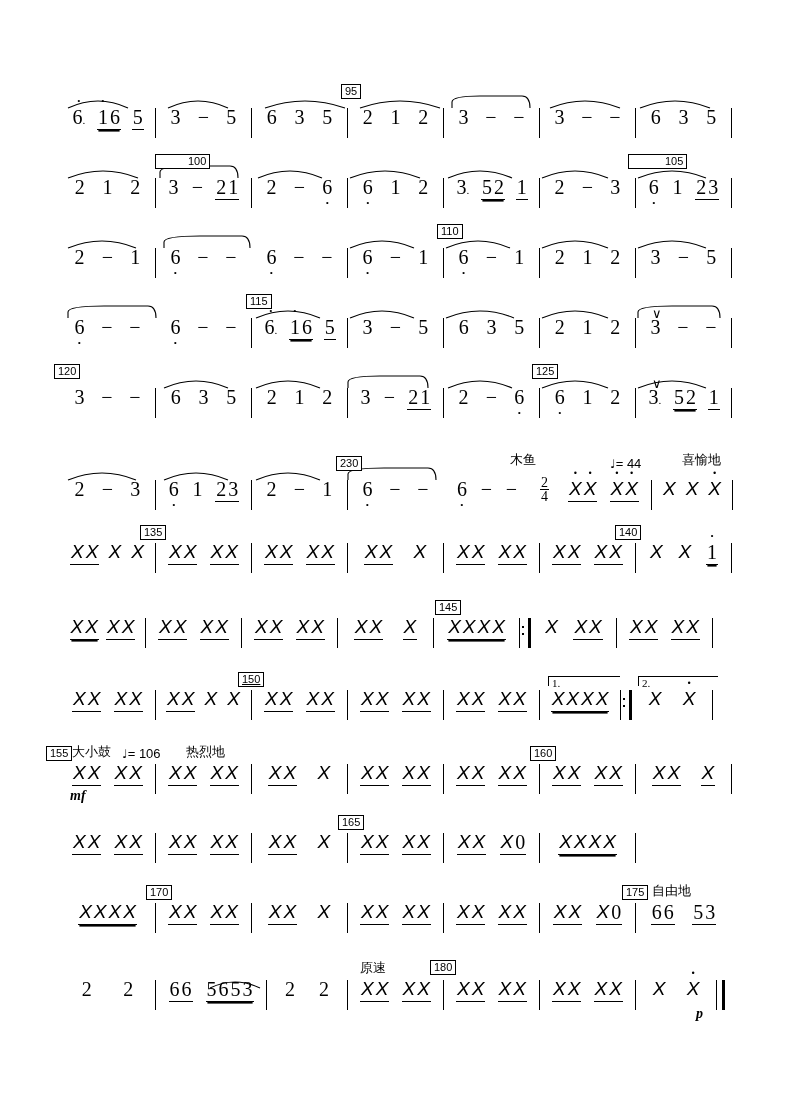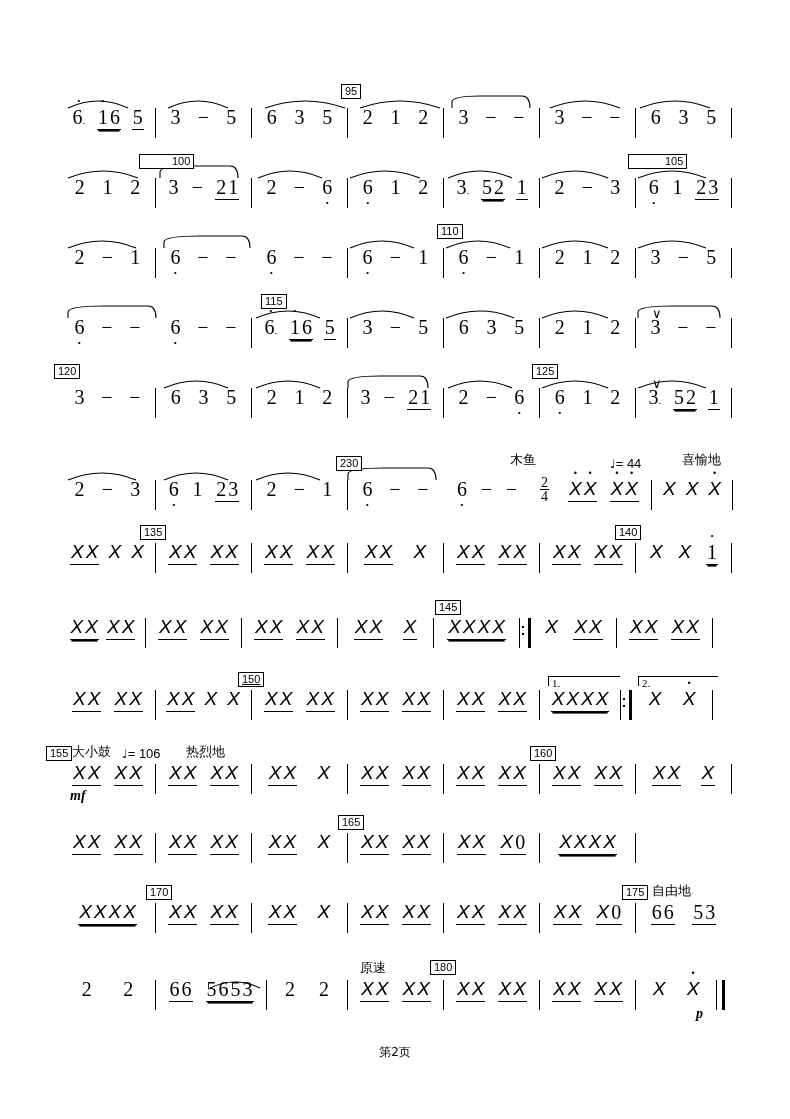--- a/index.html
+++ b/index.html
@@ -270,21 +270,21 @@
   <div class="system" style="top:158px;">
     <svg class="slurs" viewBox="0 0 680 62">
       <path d="M8 20 Q43 6 78 20" fill="none" stroke="#000" stroke-width="1.1"></path>
       <path d="M100 20 L100 14 Q100 8 130 8 L170 8 Q178 8 178 20" fill="none" stroke="#000" stroke-width="1.1"></path>
       <path d="M198 20 Q230 6 262 20" fill="none" stroke="#000" stroke-width="1.1"></path>
       <path d="M290 20 Q325 6 360 20" fill="none" stroke="#000" stroke-width="1.1"></path>
       <path d="M388 20 Q420 6 452 20" fill="none" stroke="#000" stroke-width="1.1"></path>
       <path d="M482 20 Q515 6 548 20" fill="none" stroke="#000" stroke-width="1.1"></path>
       <path d="M578 20 Q612 6 646 20" fill="none" stroke="#000" stroke-width="1.1"></path>
     </svg>
-    <div class="barnum" style="left:79px; top:-4px;padding-left:32px;">100</div>
+    <div class="barnum" style="left:95px; top:-4px;padding-left:32px;">100</div>
     <div class="barnum" style="left:568px; top:-4px;padding-left:36px;">105</div>
     <div class="measures">
       <div class="measure" style="width:95px;">
         <span class="note">2</span>
         <span class="note">1</span>
         <span class="note">2</span>
       </div>
       <div class="barline"></div>
       <div class="measure" style="width:95px;">
         <span class="note">3</span>
@@ -392,21 +392,21 @@
 
   <div class="system" style="top:298px;">
     <svg class="slurs" viewBox="0 0 680 62">
       <path d="M8 20 L8 14 Q8 8 44 8 L88 8 Q96 8 96 20" fill="none" stroke="#000" stroke-width="1.1"></path>
       <path d="M196 20 Q228 6 260 20" fill="none" stroke="#000" stroke-width="1.1"></path>
       <path d="M290 20 Q322 6 354 20" fill="none" stroke="#000" stroke-width="1.1"></path>
       <path d="M386 20 Q420 6 454 20" fill="none" stroke="#000" stroke-width="1.1"></path>
       <path d="M482 20 Q515 6 548 20" fill="none" stroke="#000" stroke-width="1.1"></path>
       <path d="M578 20 L578 14 Q578 8 612 8 L652 8 Q660 8 660 20" fill="none" stroke="#000" stroke-width="1.1"></path>
     </svg>
-    <div class="barnum" style="left:186px; top:-4px;margin-left:15px;">115</div>
+    <div class="barnum" style="left:186px; top:-4px;">115</div>
     <div class="breath" style="left:592px; top:8px;">∨</div>
     <div class="measures">
       <div class="measure" style="width:95px;">
         <span class="note dotdn">6</span>
         <span class="note dash">−</span>
         <span class="note dash">−</span>
       </div>
       <div class="barline hidden"></div>
       <div class="measure" style="width:95px;">
         <span class="note dotdn">6</span>
@@ -1110,14 +1110,13 @@
       </div>
       <div class="barline"></div>
       <div class="measure" style="width:80px;">
         <span class="note x">X</span>
         <span class="note x dotup">X</span>
       </div>
       <div class="barline final"></div>
     </div>
   </div>
 
-  <div class="pagefoot">第2页</div>
 </div>
 
 </body></html>

